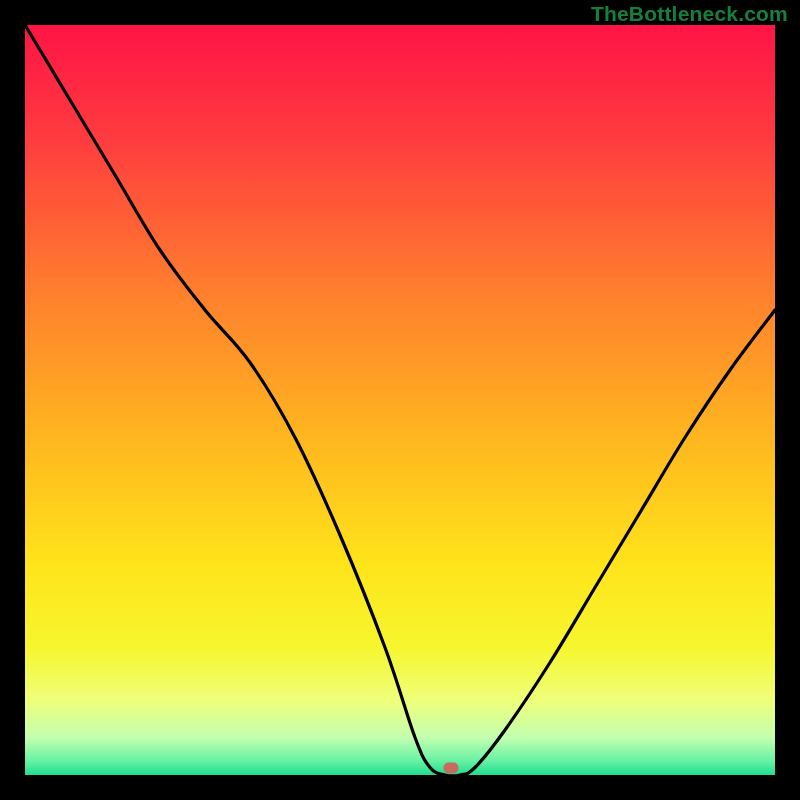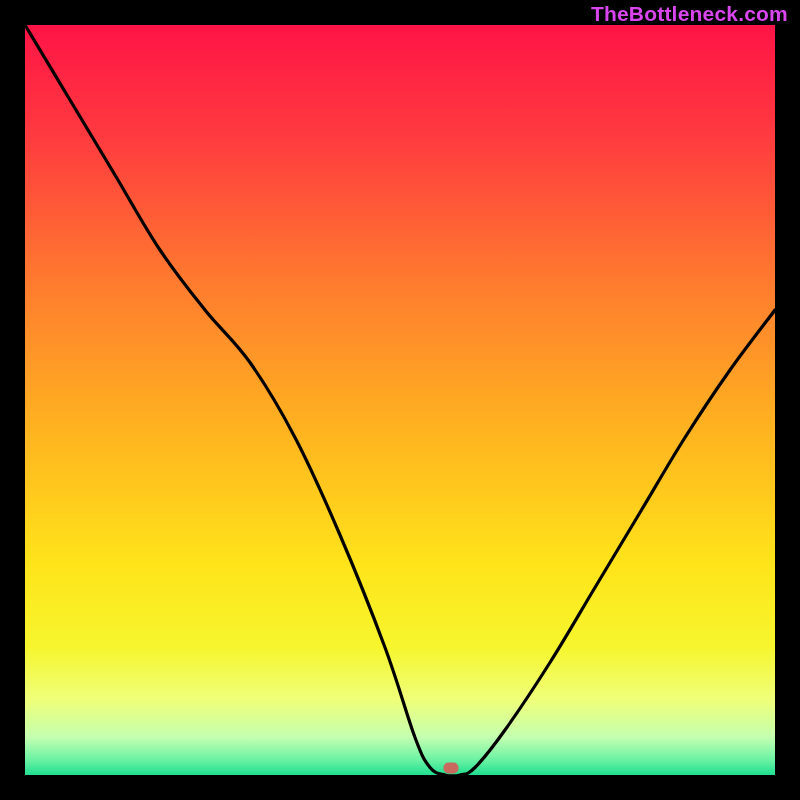--- a/index.html
+++ b/index.html
@@ -37,21 +37,21 @@
     border-radius: 5px;
     transform: translate(-50%, -50%);
   }
   .attribution {
     position: absolute;
     top: 2px;
     right: 12px;
     font-family: Arial, Helvetica, sans-serif;
     font-size: 21px;
     font-weight: 600;
-    color: #d946ef;
+    color: #15803d;
     letter-spacing: 0.2px;
   }
 </style>
 </head>
 <body>
 
 <div class="frame">
 
   <div class="attribution">TheBottleneck.com</div>
 

